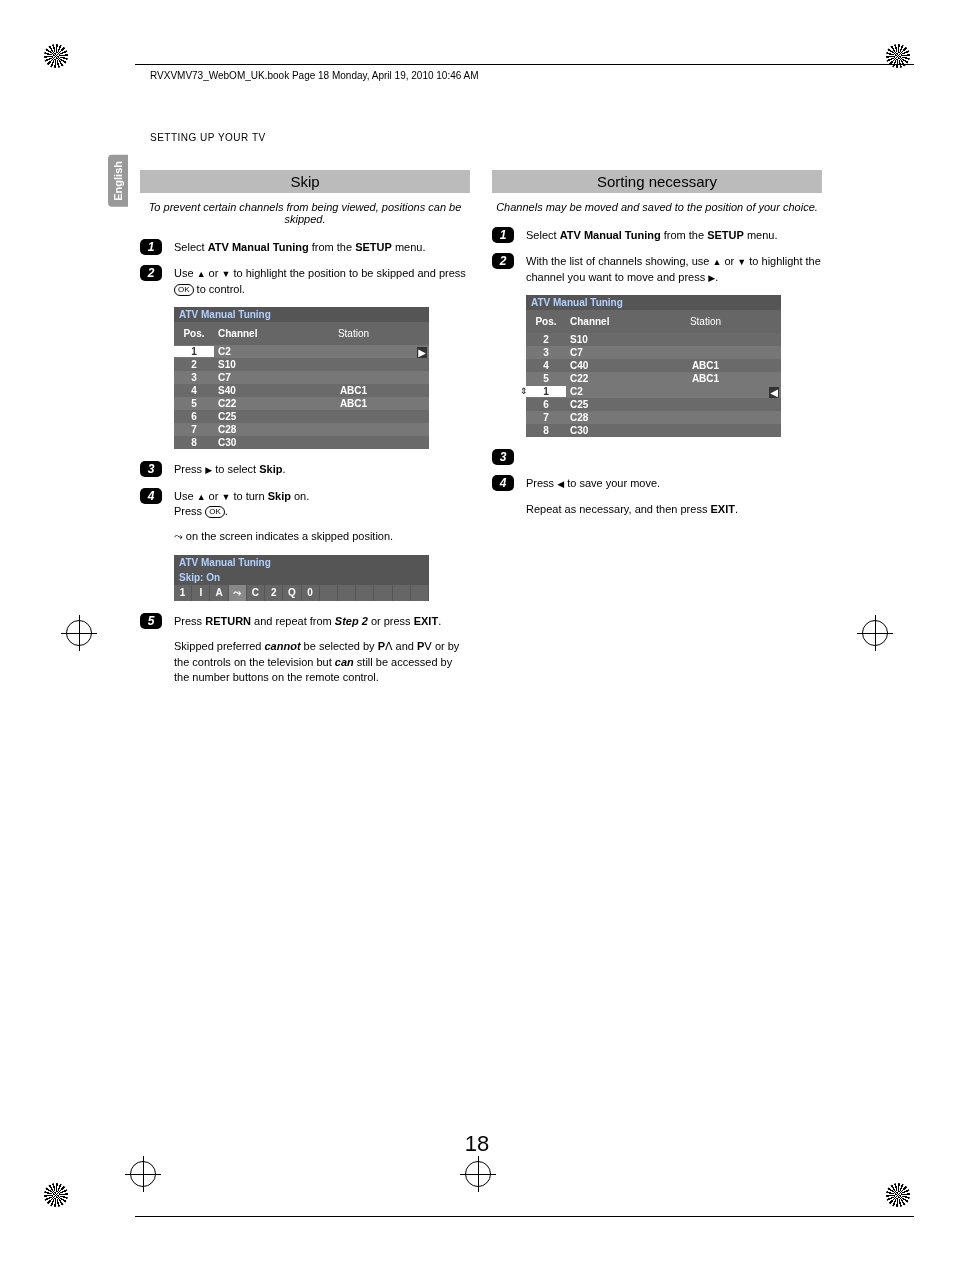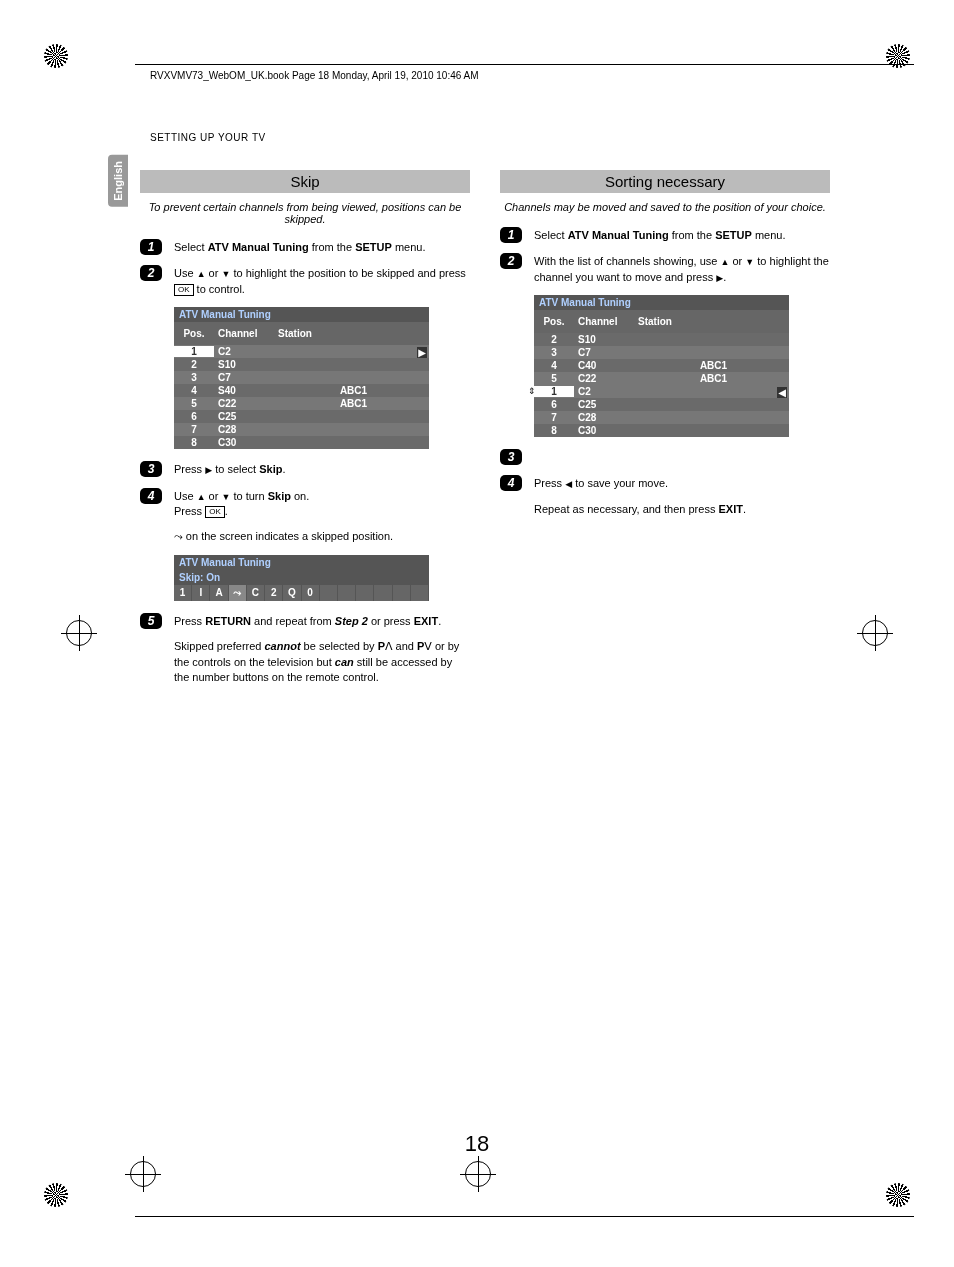--- a/index.html
+++ b/index.html
@@ -48,21 +48,21 @@
     font-size: 11px;
     font-weight: bold;
     border-radius: 0 4px 4px 0;
   }
   .content {
     position: absolute;
     top: 170px;
     left: 140px;
     right: 110px;
     display: flex;
-    gap: 30px;
+    gap: 22px;
   }
   .col {
     width: 330px;
   }
   .heading {
     background: #bbb;
     text-align: center;
     font-size: 15px;
     padding: 3px 0;
     margin-bottom: 8px;
@@ -97,21 +97,21 @@
     flex: 1;
     line-height: 1.4;
     padding-top: 1px;
   }
   .step-text b { font-weight: bold; }
   .step-text .it { font-style: italic; font-weight: bold; }
   .tri { font-size: 9px; }
   .ok-btn {
     display: inline-block;
     border: 1px solid #000;
-    border-radius: 0;
+    border-radius: 6px;
     font-size: 8px;
     padding: 0 3px;
     line-height: 10px;
     vertical-align: middle;
   }
   .osd {
     margin: 6px 0 12px 34px;
     background: #777;
     color: #fff;
     font-size: 10px;
@@ -124,21 +124,21 @@
     font-weight: bold;
     font-size: 10px;
   }
   .osd-header {
     display: flex;
     background: #666;
     padding: 6px 0;
   }
   .osd-header .c1 { width: 40px; text-align: center; font-weight: bold; }
   .osd-header .c2 { width: 60px; padding-left: 4px; font-weight: bold; }
-  .osd-header .c3 { flex: 1; font-weight: bold; }
+  .osd-header .c3 { flex: 1; text-align: center; font-weight: normal; }
   .osd-row {
     display: flex;
     padding: 1px 0;
     position: relative;
   }
   .osd-row.alt { background: #6a6a6a; }
   .osd-row.sel .c1 { background: #fff; color: #333; }
   .osd-row .c1 { width: 40px; text-align: center; font-weight: bold; }
   .osd-row .c2 { width: 60px; padding-left: 4px; font-weight: bold; }
   .osd-row .c3 { flex: 1; text-align: center; font-weight: bold; }

